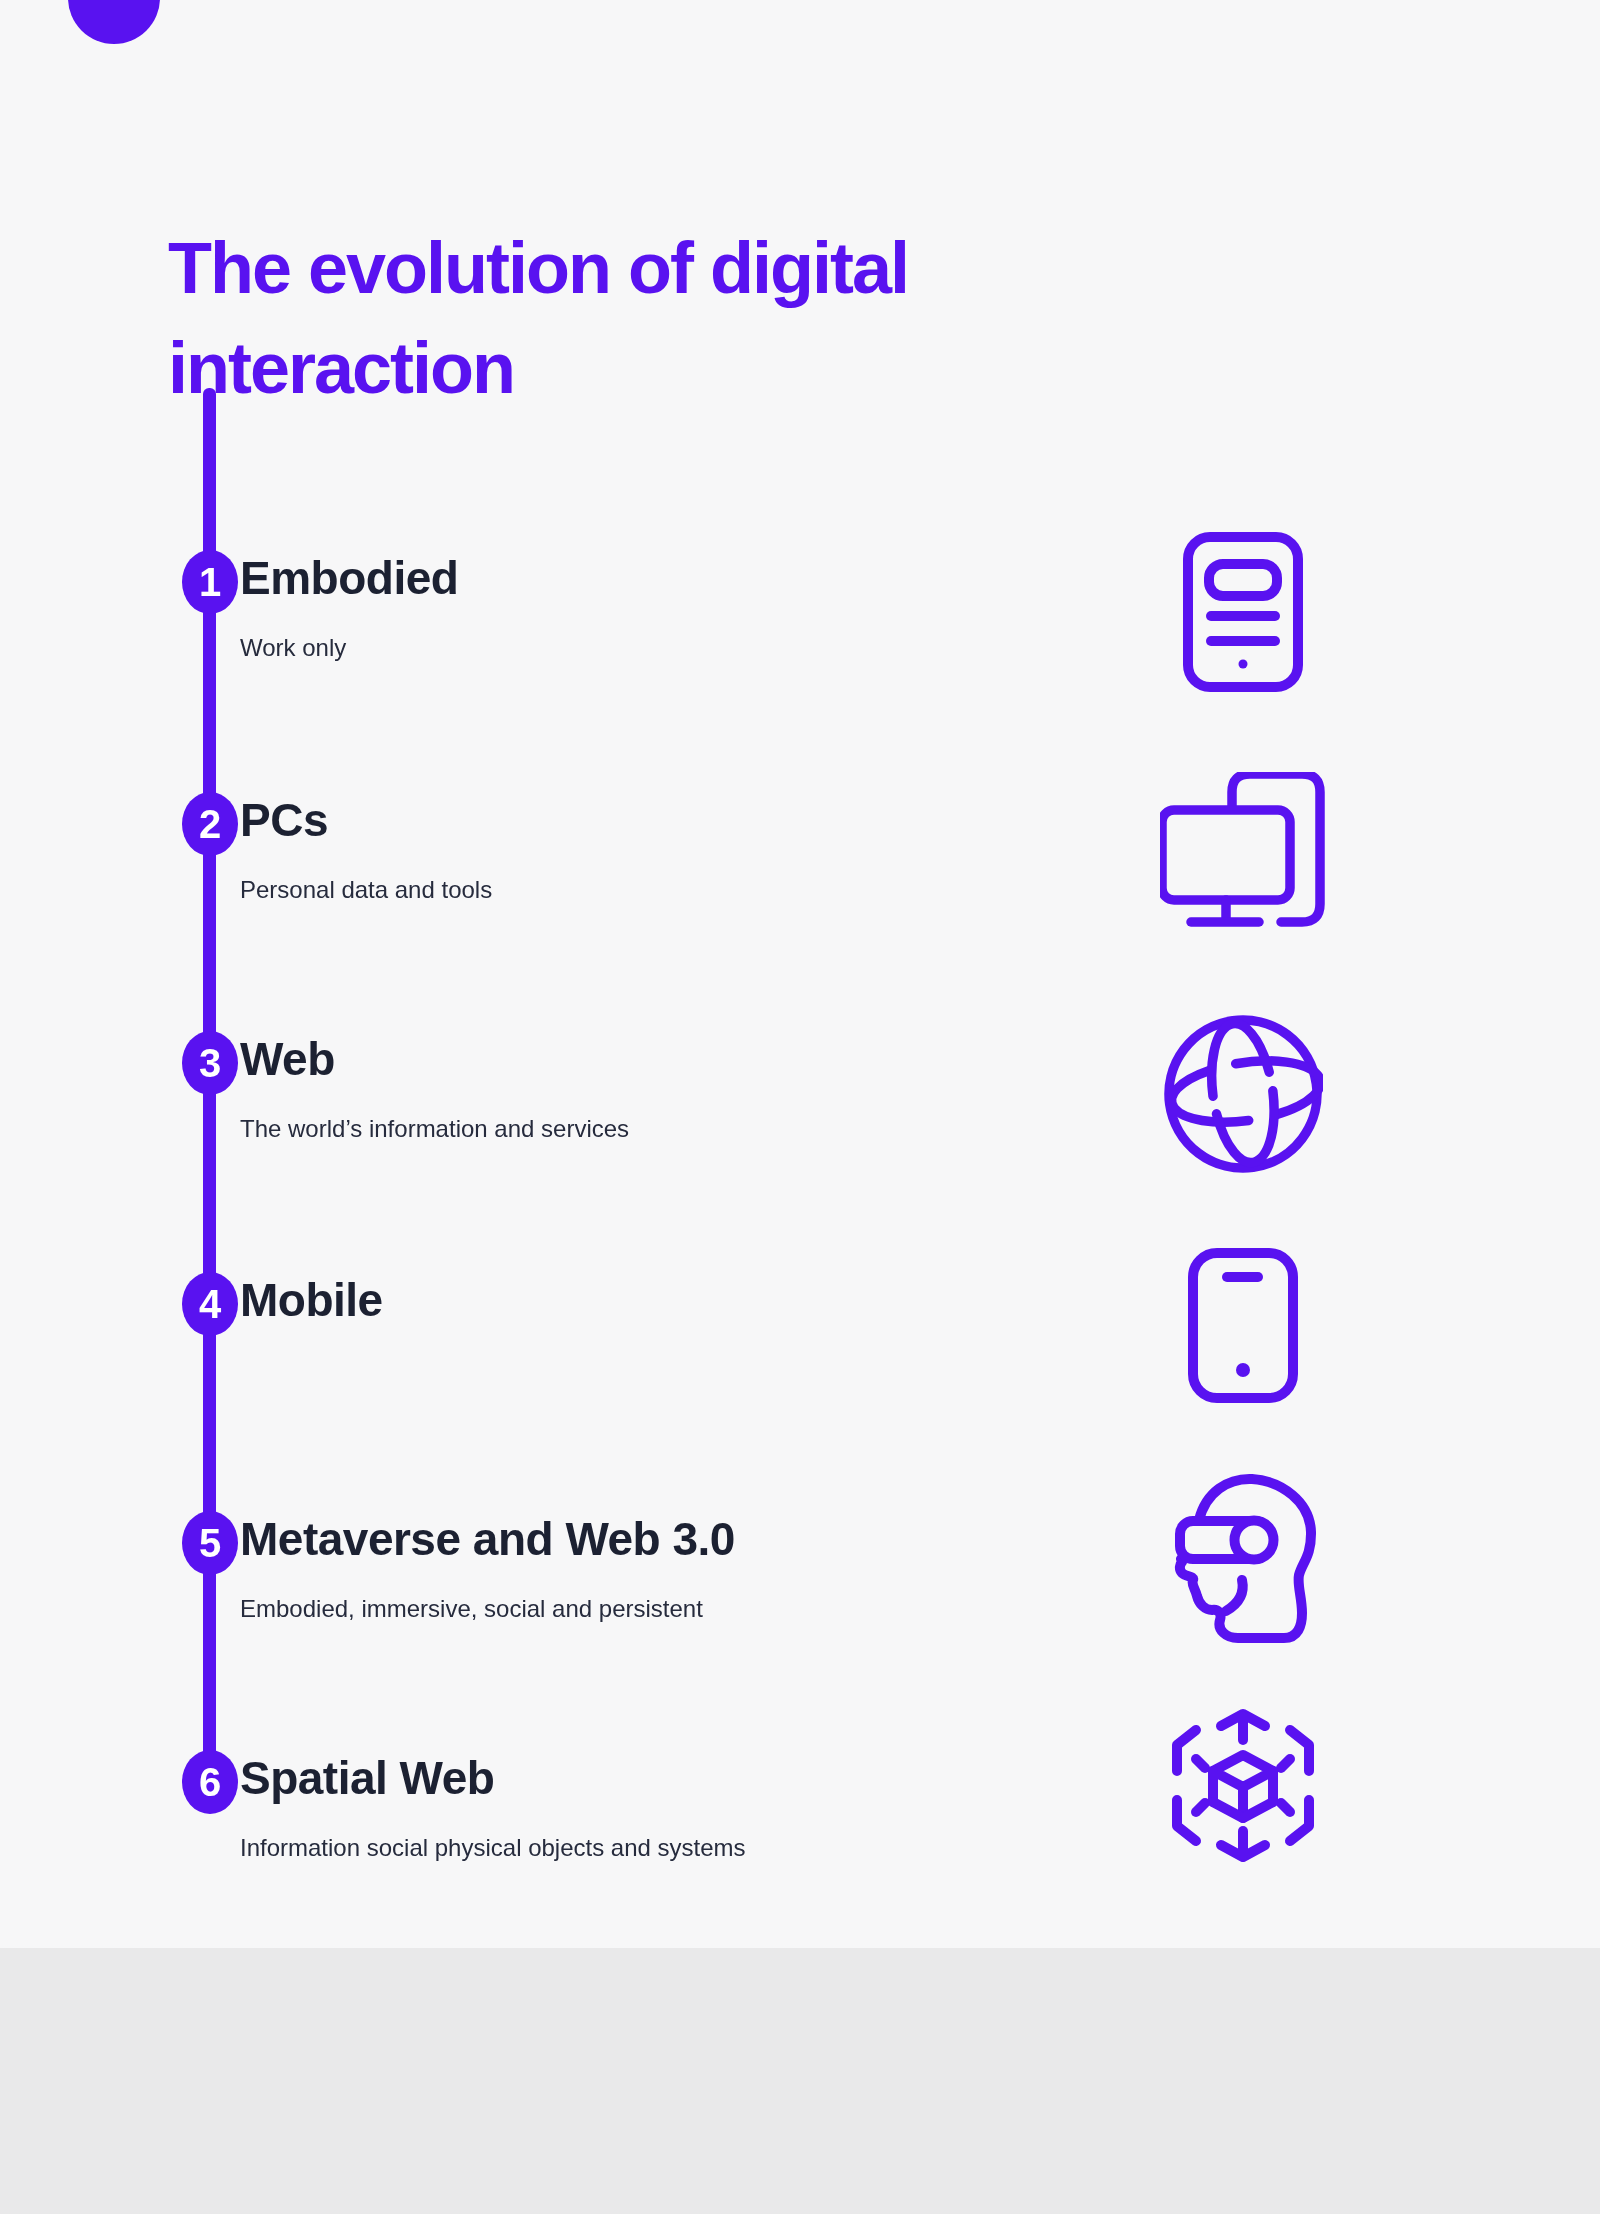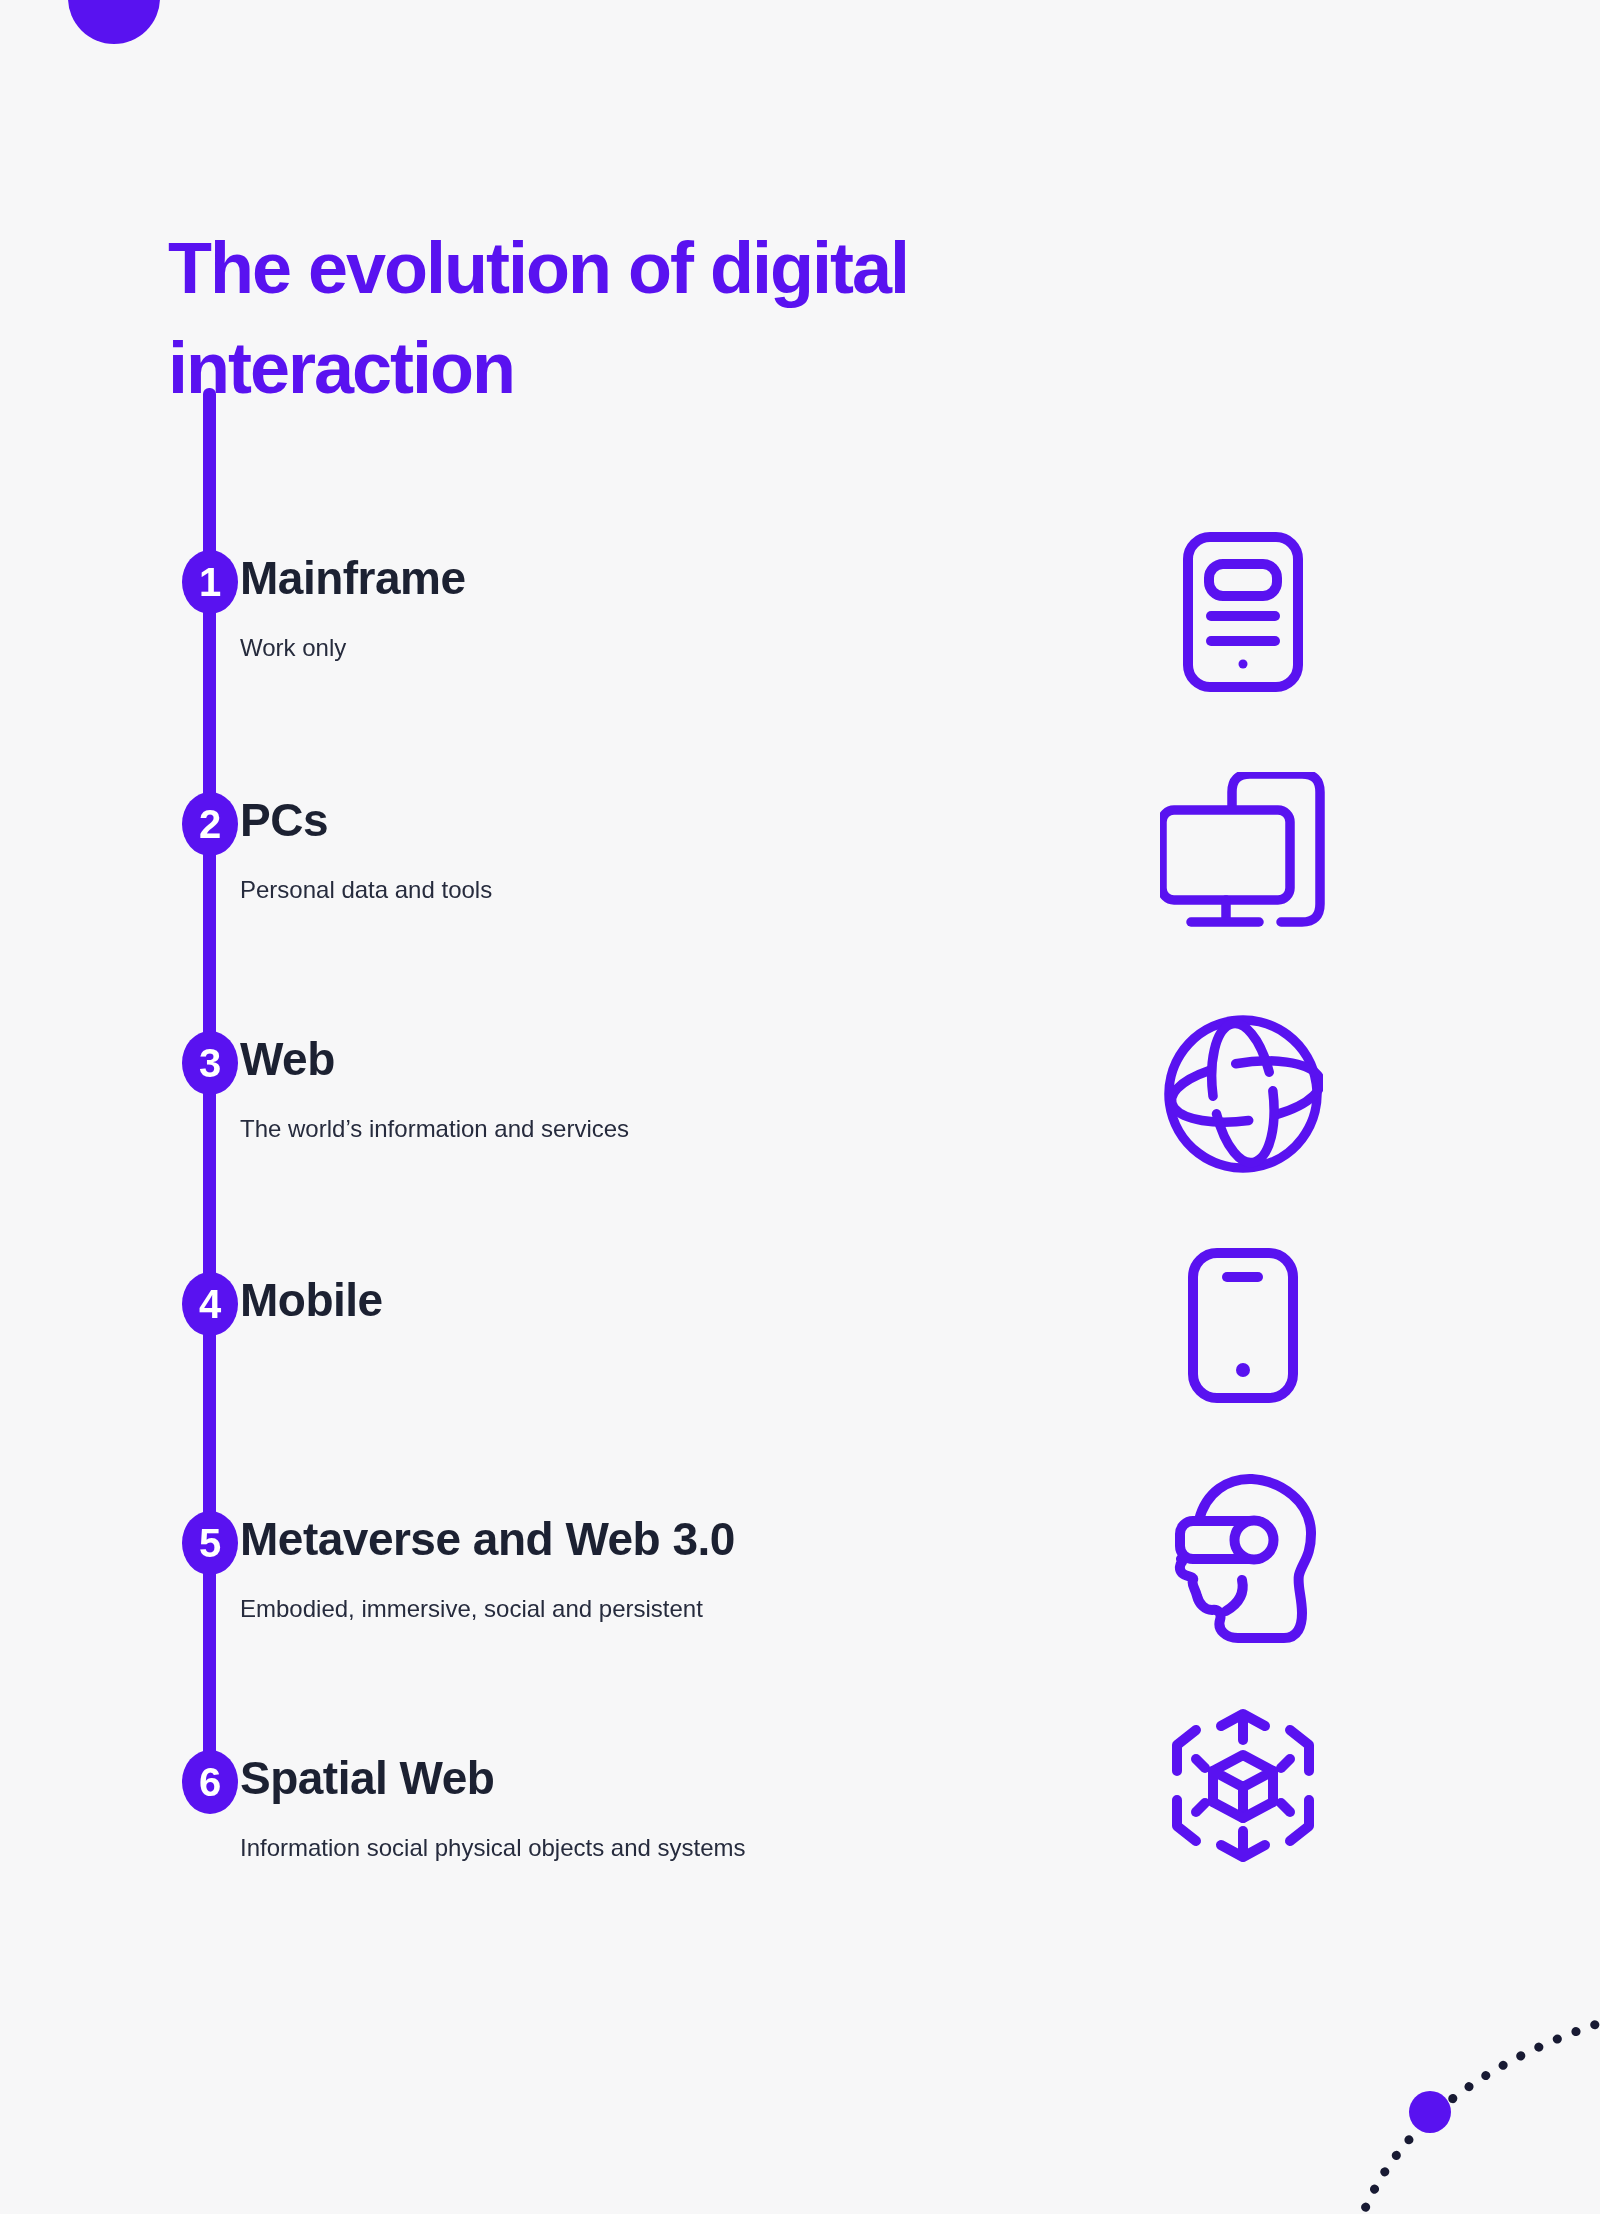--- a/index.html
+++ b/index.html
@@ -5,21 +5,21 @@
   :root{
     --accent:#5912f0;
     --heading:#1c2132;
     --body:#262b3d;
     --bg:#f7f7f8;
     --dots:#181a33;
   }
   html,body{margin:0;padding:0;background:#e9e9ea;}
   .canvas{
     position:relative;
-    width:1600px;height:2214px;
+    width:1600px;height:1948px;
     background:var(--bg);
     overflow:hidden;
     font-family:"Liberation Sans", sans-serif;
   }
   .blob-top{
     position:absolute;left:68px;top:-48px;width:92px;height:92px;
     border-radius:50%;background:var(--accent);
   }
   .title{
     position:absolute;left:168px;top:218px;margin:0;
@@ -61,21 +61,21 @@
 
   <div class="blob-top"></div>
 
   <h1 class="title"><span>The evolution of digital</span><br><span>interaction</span></h1>
 
   <div class="tl-line"></div>
 
   <section class="row" style="top:550px">
     <span class="badge">1</span>
     <div class="copy">
-      <h2>Mainframe</h2>
+      <h2>Embodied</h2>
       <p>Work only</p>
     </div>
     <span class="icon-slot" style="left:1001px;top:-18px">
       <svg width="120" height="160" viewBox="0 0 120 160">
         <rect class="ic" x="5" y="5" width="110" height="150" rx="22"></rect>
         <rect class="ic" x="26" y="32" width="68" height="32" rx="14"></rect>
         <path class="ic" d="M 28 84 L 92 84"></path>
         <path class="ic" d="M 28 109 L 92 109"></path>
         <circle class="ic-fill" cx="60" cy="132" r="4.5"></circle>
       </svg>

